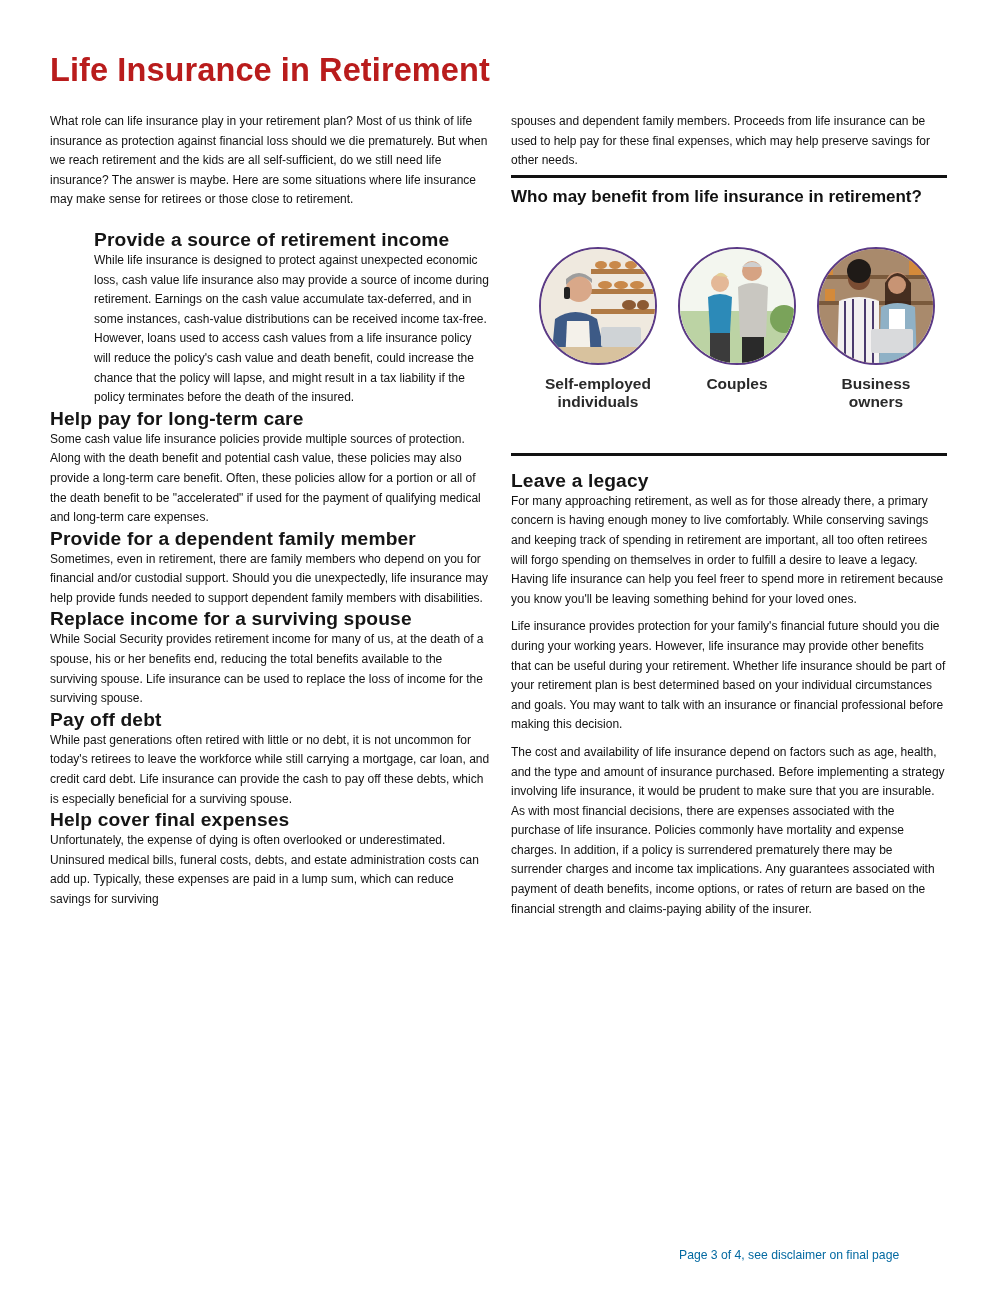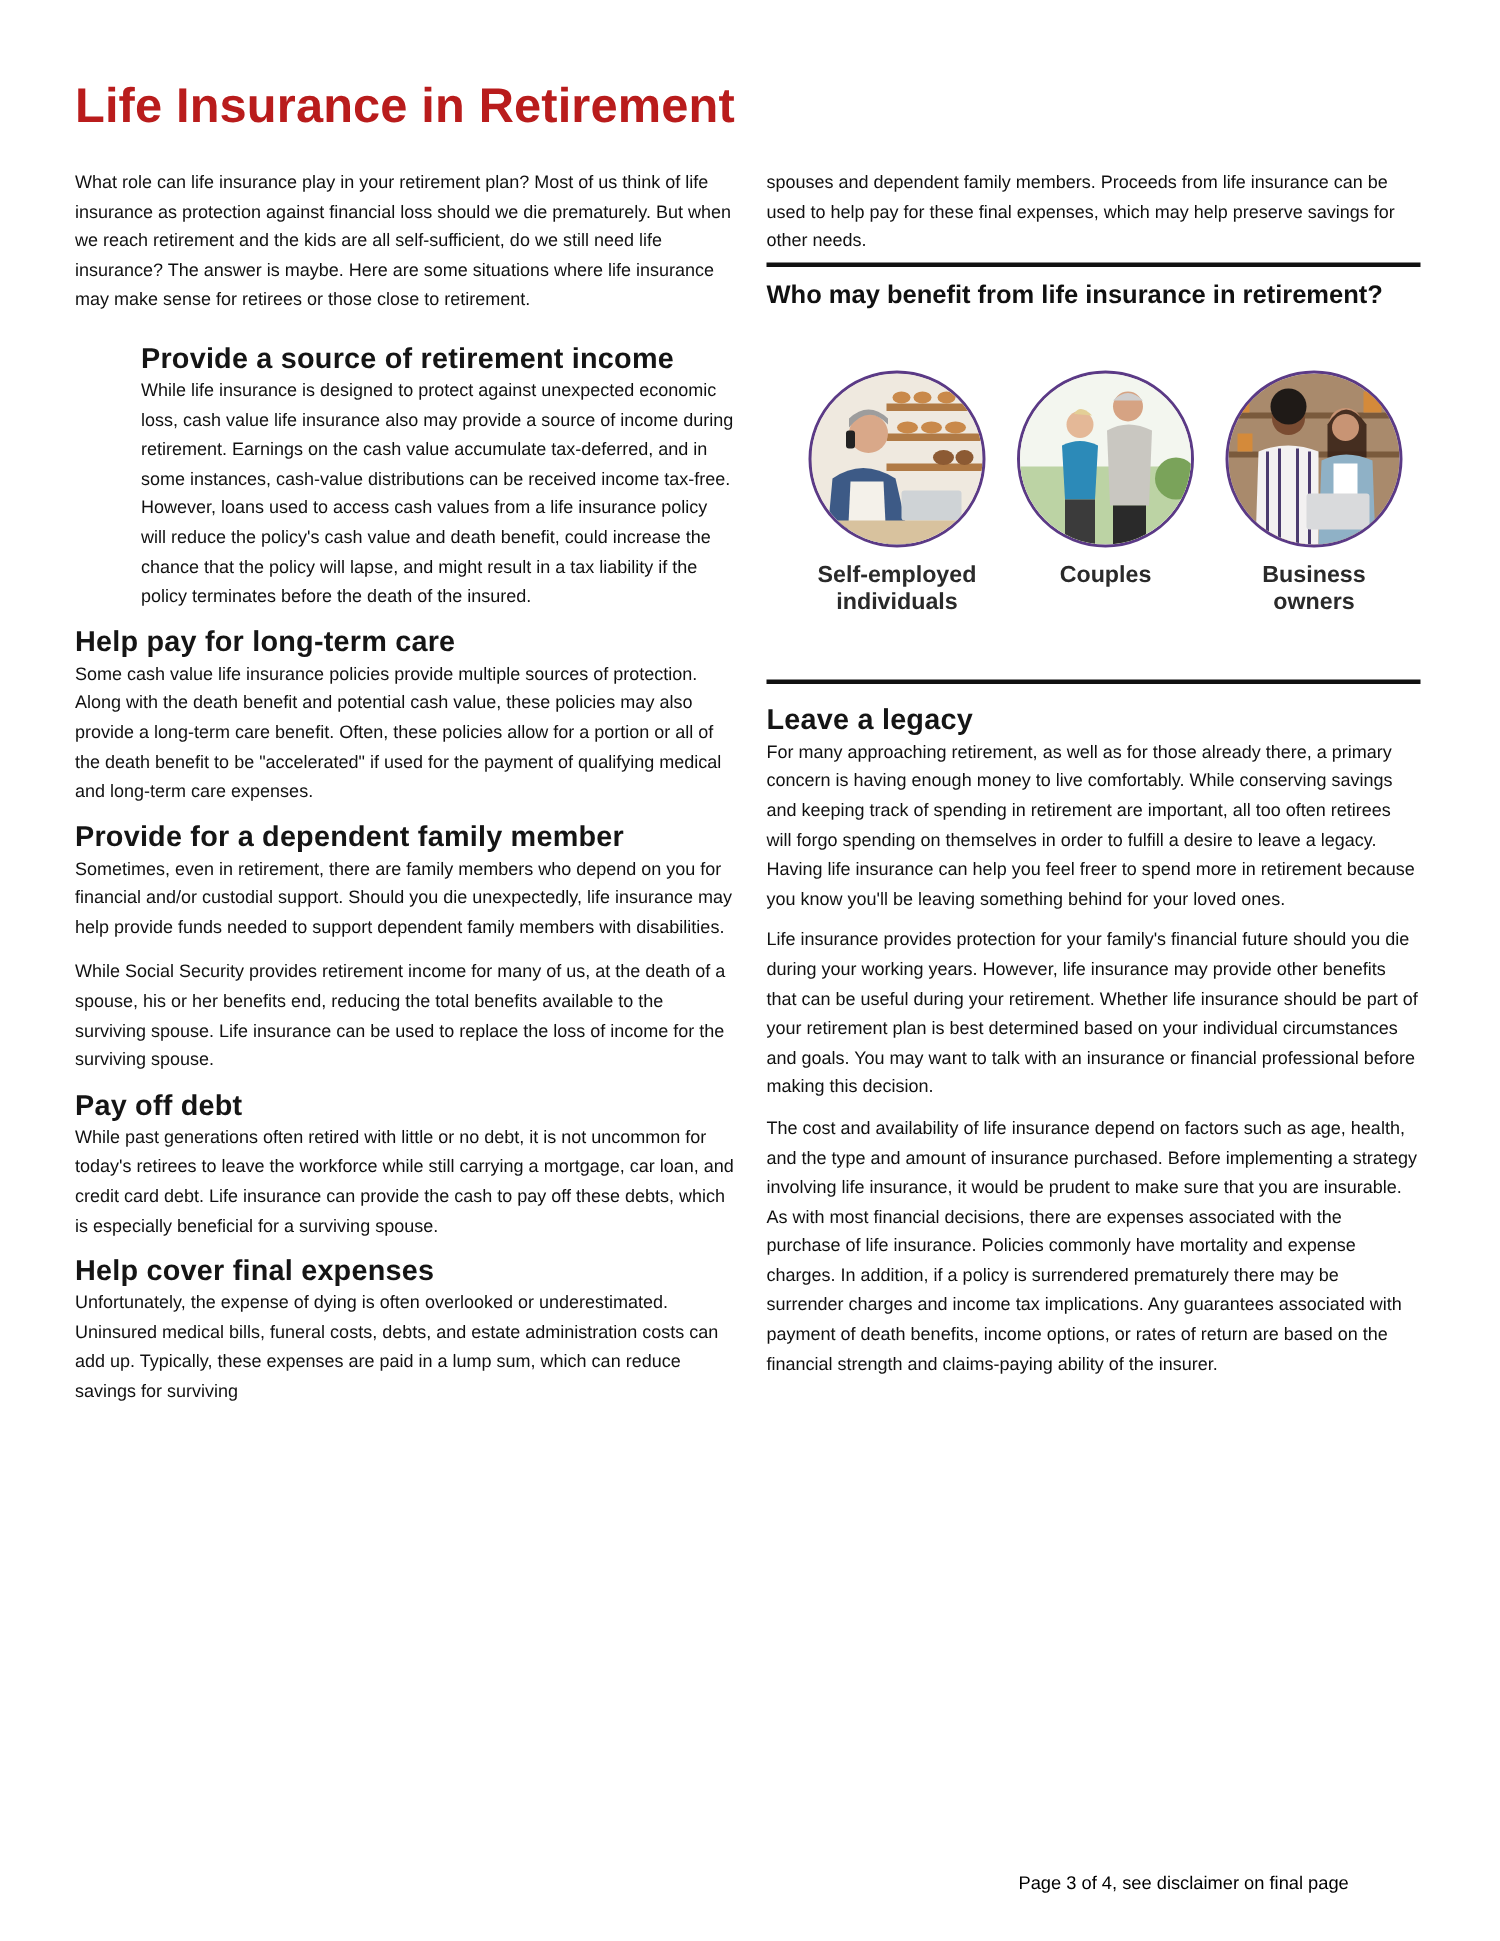--- a/index.html
+++ b/index.html
@@ -6,33 +6,33 @@
   body { width: 1000px; height: 1294px; position: relative; overflow: hidden;
          font-family: "Liberation Sans", sans-serif; color: #111111; }
   .title { position: absolute; left: 50px; top: 50px; margin: 0;
            font-size: 32.5px; font-weight: bold; color: #b91c1c; letter-spacing: 0.1px; line-height: 40px; }
   .col { position: absolute; top: 112px; width: 440px; }
   .col-left { left: 50px; }
   .col-right { left: 511px; width: 436px; top: 112px; }
   p { margin: 0; font-size: 12px; line-height: 19.6px; }
   .p-gap { margin-top: 8px; }
   h2 { margin: 0; font-size: 19.2px; line-height: 22px; font-weight: bold; color: #151515; letter-spacing: 0.15px; }
-  .sec { margin-top: 10px; }
+  .sec { }
   .sec-first { margin-top: 19px; margin-left: 44px; }
   .rule { height: 3px; background: #111111; margin: 4px 0 0 0; }
   .sidebar-title { font-size: 17px; line-height: 21px; font-weight: bold; margin-top: 8px; }
   .figure { position: relative; height: 246px; }
   .circ-row { position: absolute; left: 22px; top: 40px; width: 400px; height: 180px; }
   .circ-item { position: absolute; top: 0; width: 130px; text-align: center; }
   .circ { width: 114px; height: 114px; border-radius: 50%; border: 2px solid #5b3a86;
           margin: 0 auto; overflow: hidden; position: relative; background: #e9e4dc; }
   .circ-label { margin-top: 10px; font-size: 15.5px; line-height: 18px; font-weight: bold; color: #2a2a2a; }
   .rule2 { height: 3px; background: #111111; }
   .legacy { margin-top: 14px; }
-  .footer { position: absolute; left: 679px; top: 1248px; font-size: 12.2px; color: #000000; }
+  .footer { position: absolute; left: 679px; top: 1248px; font-size: 12.2px; color: #0369a1; }
 </style>
 </head>
 <body>
 
 <h1 class="title">Life Insurance in Retirement</h1>
 
 <div class="col col-left">
   <p>What role can life insurance play in your retirement plan? Most of us think of life insurance as protection against financial loss should we die prematurely. But when we reach retirement and the kids are all self-sufficient, do we still need life insurance? The answer is maybe. Here are some situations where life insurance may make sense for retirees or those close to retirement.</p>
 
   <div class="sec sec-first">
@@ -41,20 +41,21 @@
   </div>
   <div class="sec">
     <h2>Help pay for long-term care</h2>
     <p>Some cash value life insurance policies provide multiple sources of protection. Along with the death benefit and potential cash value, these policies may also provide a long-term care benefit. Often, these policies allow for a portion or all of the death benefit to be "accelerated" if used for the payment of qualifying medical and long-term care expenses.</p>
   </div>
   <div class="sec">
     <h2>Provide for a dependent family member</h2>
     <p>Sometimes, even in retirement, there are family members who depend on you for financial and/or custodial support. Should you die unexpectedly, life insurance may help provide funds needed to support dependent family members with disabilities.</p>
   </div>
   <div class="sec">
+    <h2>Replace income for a surviving spouse</h2>
     <p>While Social Security provides retirement income for many of us, at the death of a spouse, his or her benefits end, reducing the total benefits available to the surviving spouse. Life insurance can be used to replace the loss of income for the surviving spouse.</p>
   </div>
   <div class="sec">
     <h2>Pay off debt</h2>
     <p>While past generations often retired with little or no debt, it is not uncommon for today's retirees to leave the workforce while still carrying a mortgage, car loan, and credit card debt. Life insurance can provide the cash to pay off these debts, which is especially beneficial for a surviving spouse.</p>
   </div>
   <div class="sec">
     <h2>Help cover final expenses</h2>
     <p>Unfortunately, the expense of dying is often overlooked or underestimated. Uninsured medical bills, funeral costs, debts, and estate administration costs can add up. Typically, these expenses are paid in a lump sum, which can reduce savings for surviving</p>
   </div>

